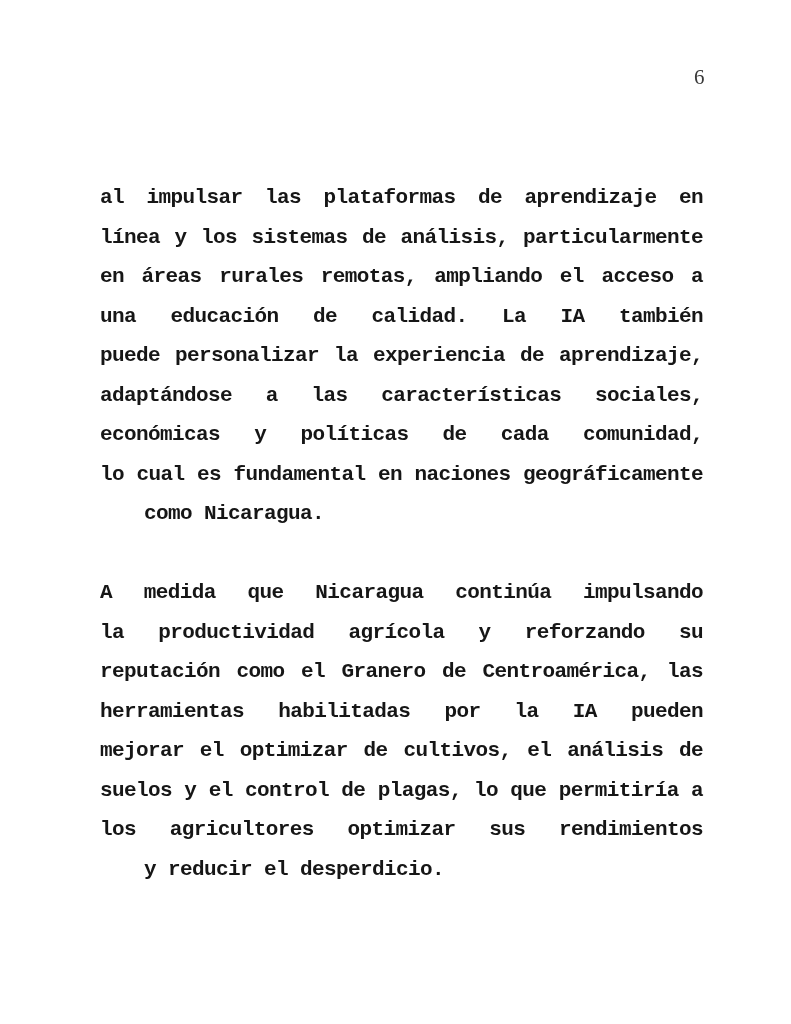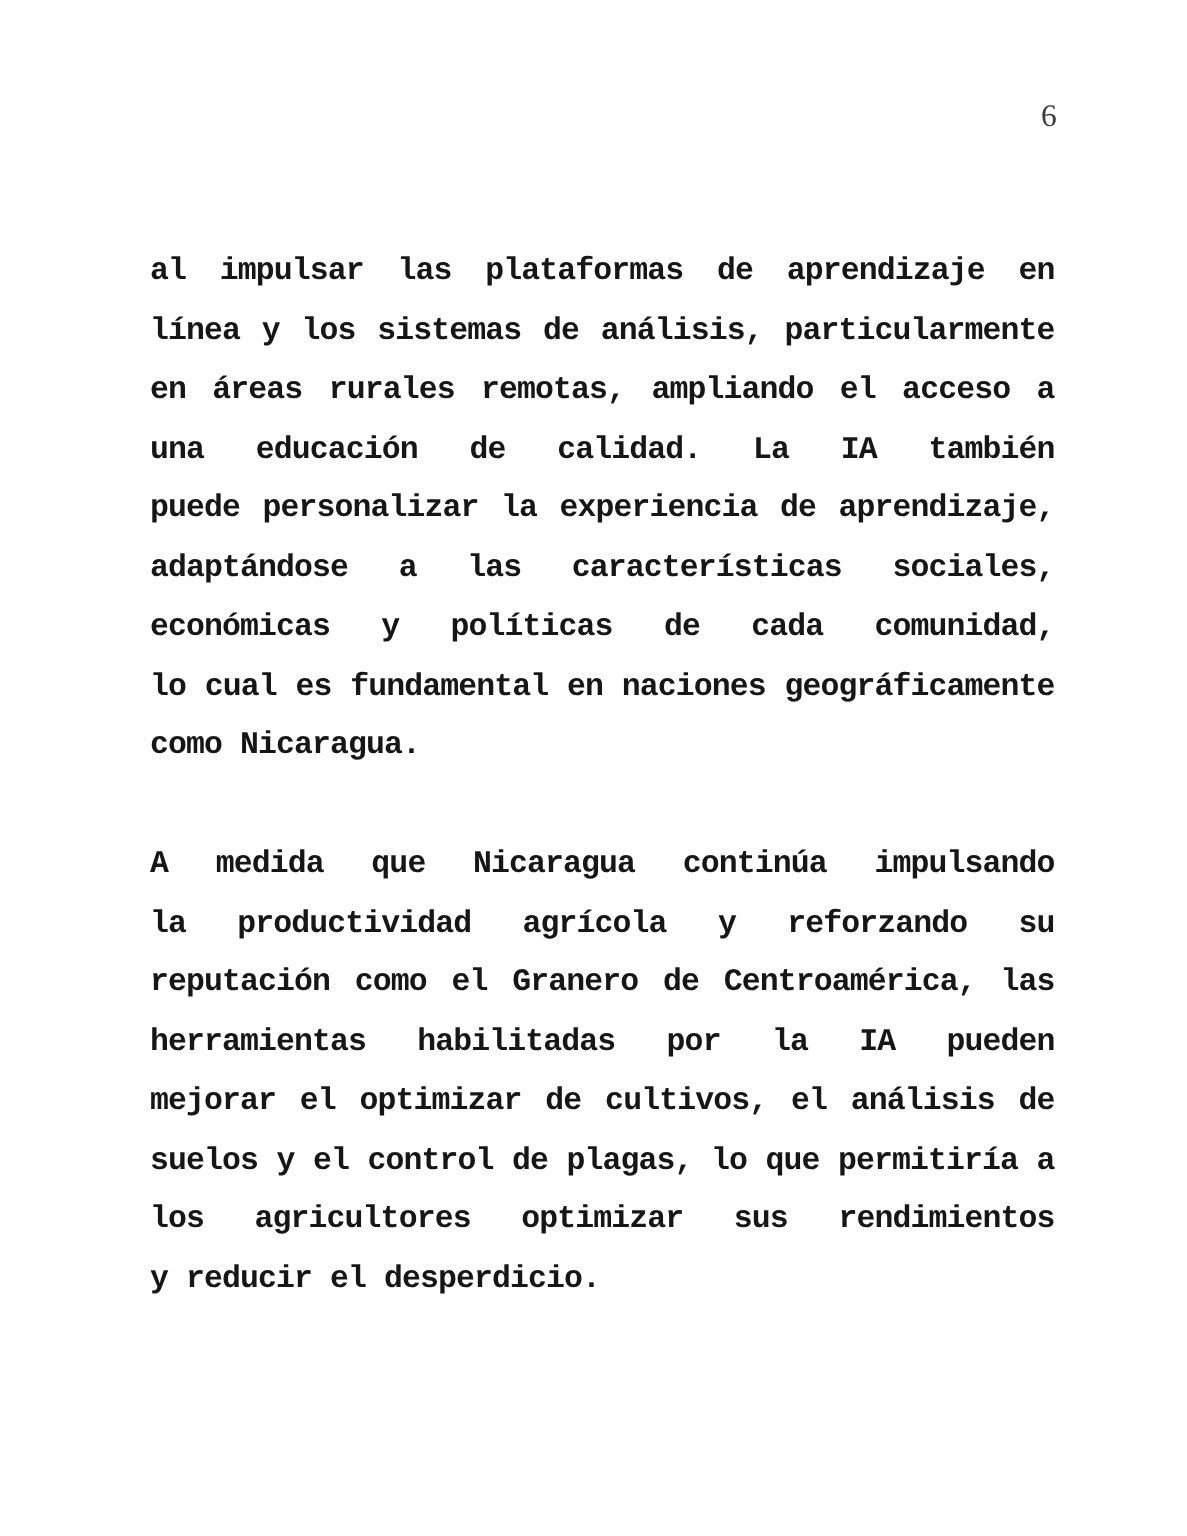--- a/index.html
+++ b/index.html
@@ -28,41 +28,42 @@
     top: 66px;
     left: 694px;
     font-family: "Liberation Serif", "DejaVu Serif", serif;
     font-size: 21px;
     line-height: 22px;
     color: var(--page-number-color);
   }
   .doc-body {
     position: absolute;
     left: 100px;
-    top: 162px;
+    top: 178px;
     width: 603px;
     font-family: "Liberation Mono", "DejaVu Sans Mono", monospace;
     font-weight: 700;
     font-size: 21px;
     letter-spacing: -0.6px;
     color: var(--text);
   }
   .paragraph {
     margin: 0;
   }
   .line {
     height: 39.5px;
     line-height: 39.5px;
     text-align: justify;
     text-align-last: justify;
     white-space: normal;
   }
   .line.para-end {
     text-align: center;
     text-align-last: left;
+    margin-left: 44px;
   }
   .para-gap {
     height: 39.5px;
   }
 </style>
 </head>
 <body>
 
 <div class="page">
   <div class="page-number">6</div>

